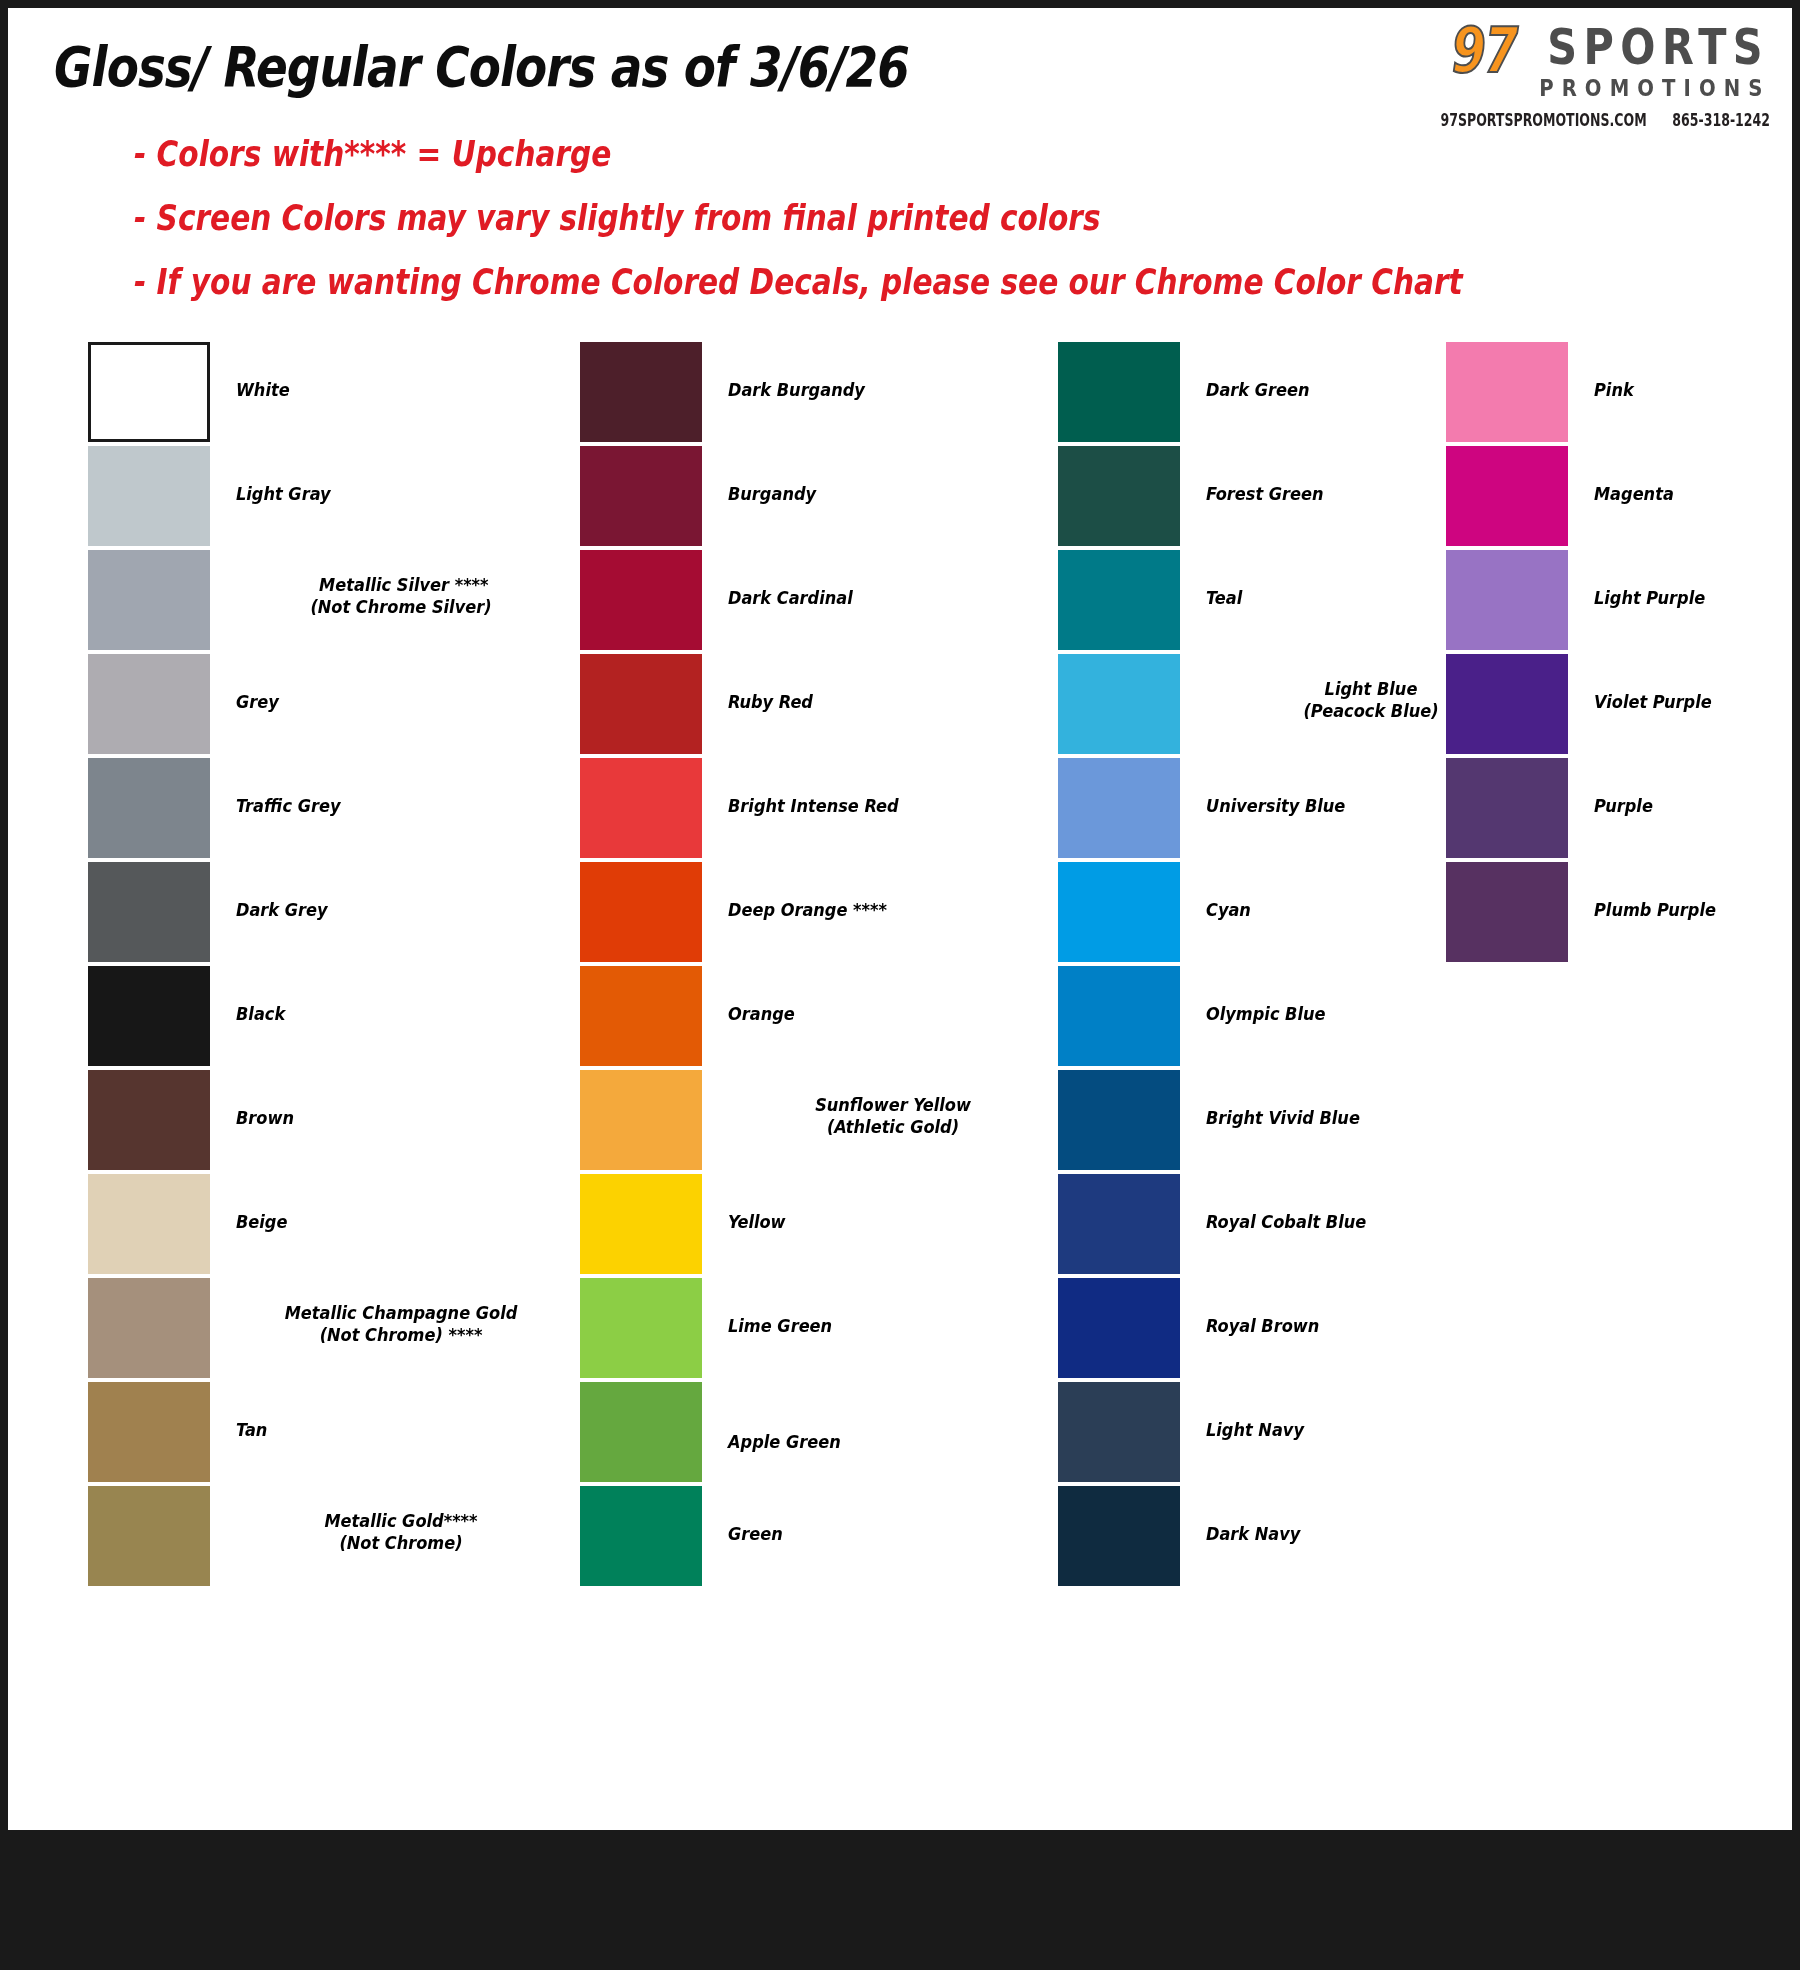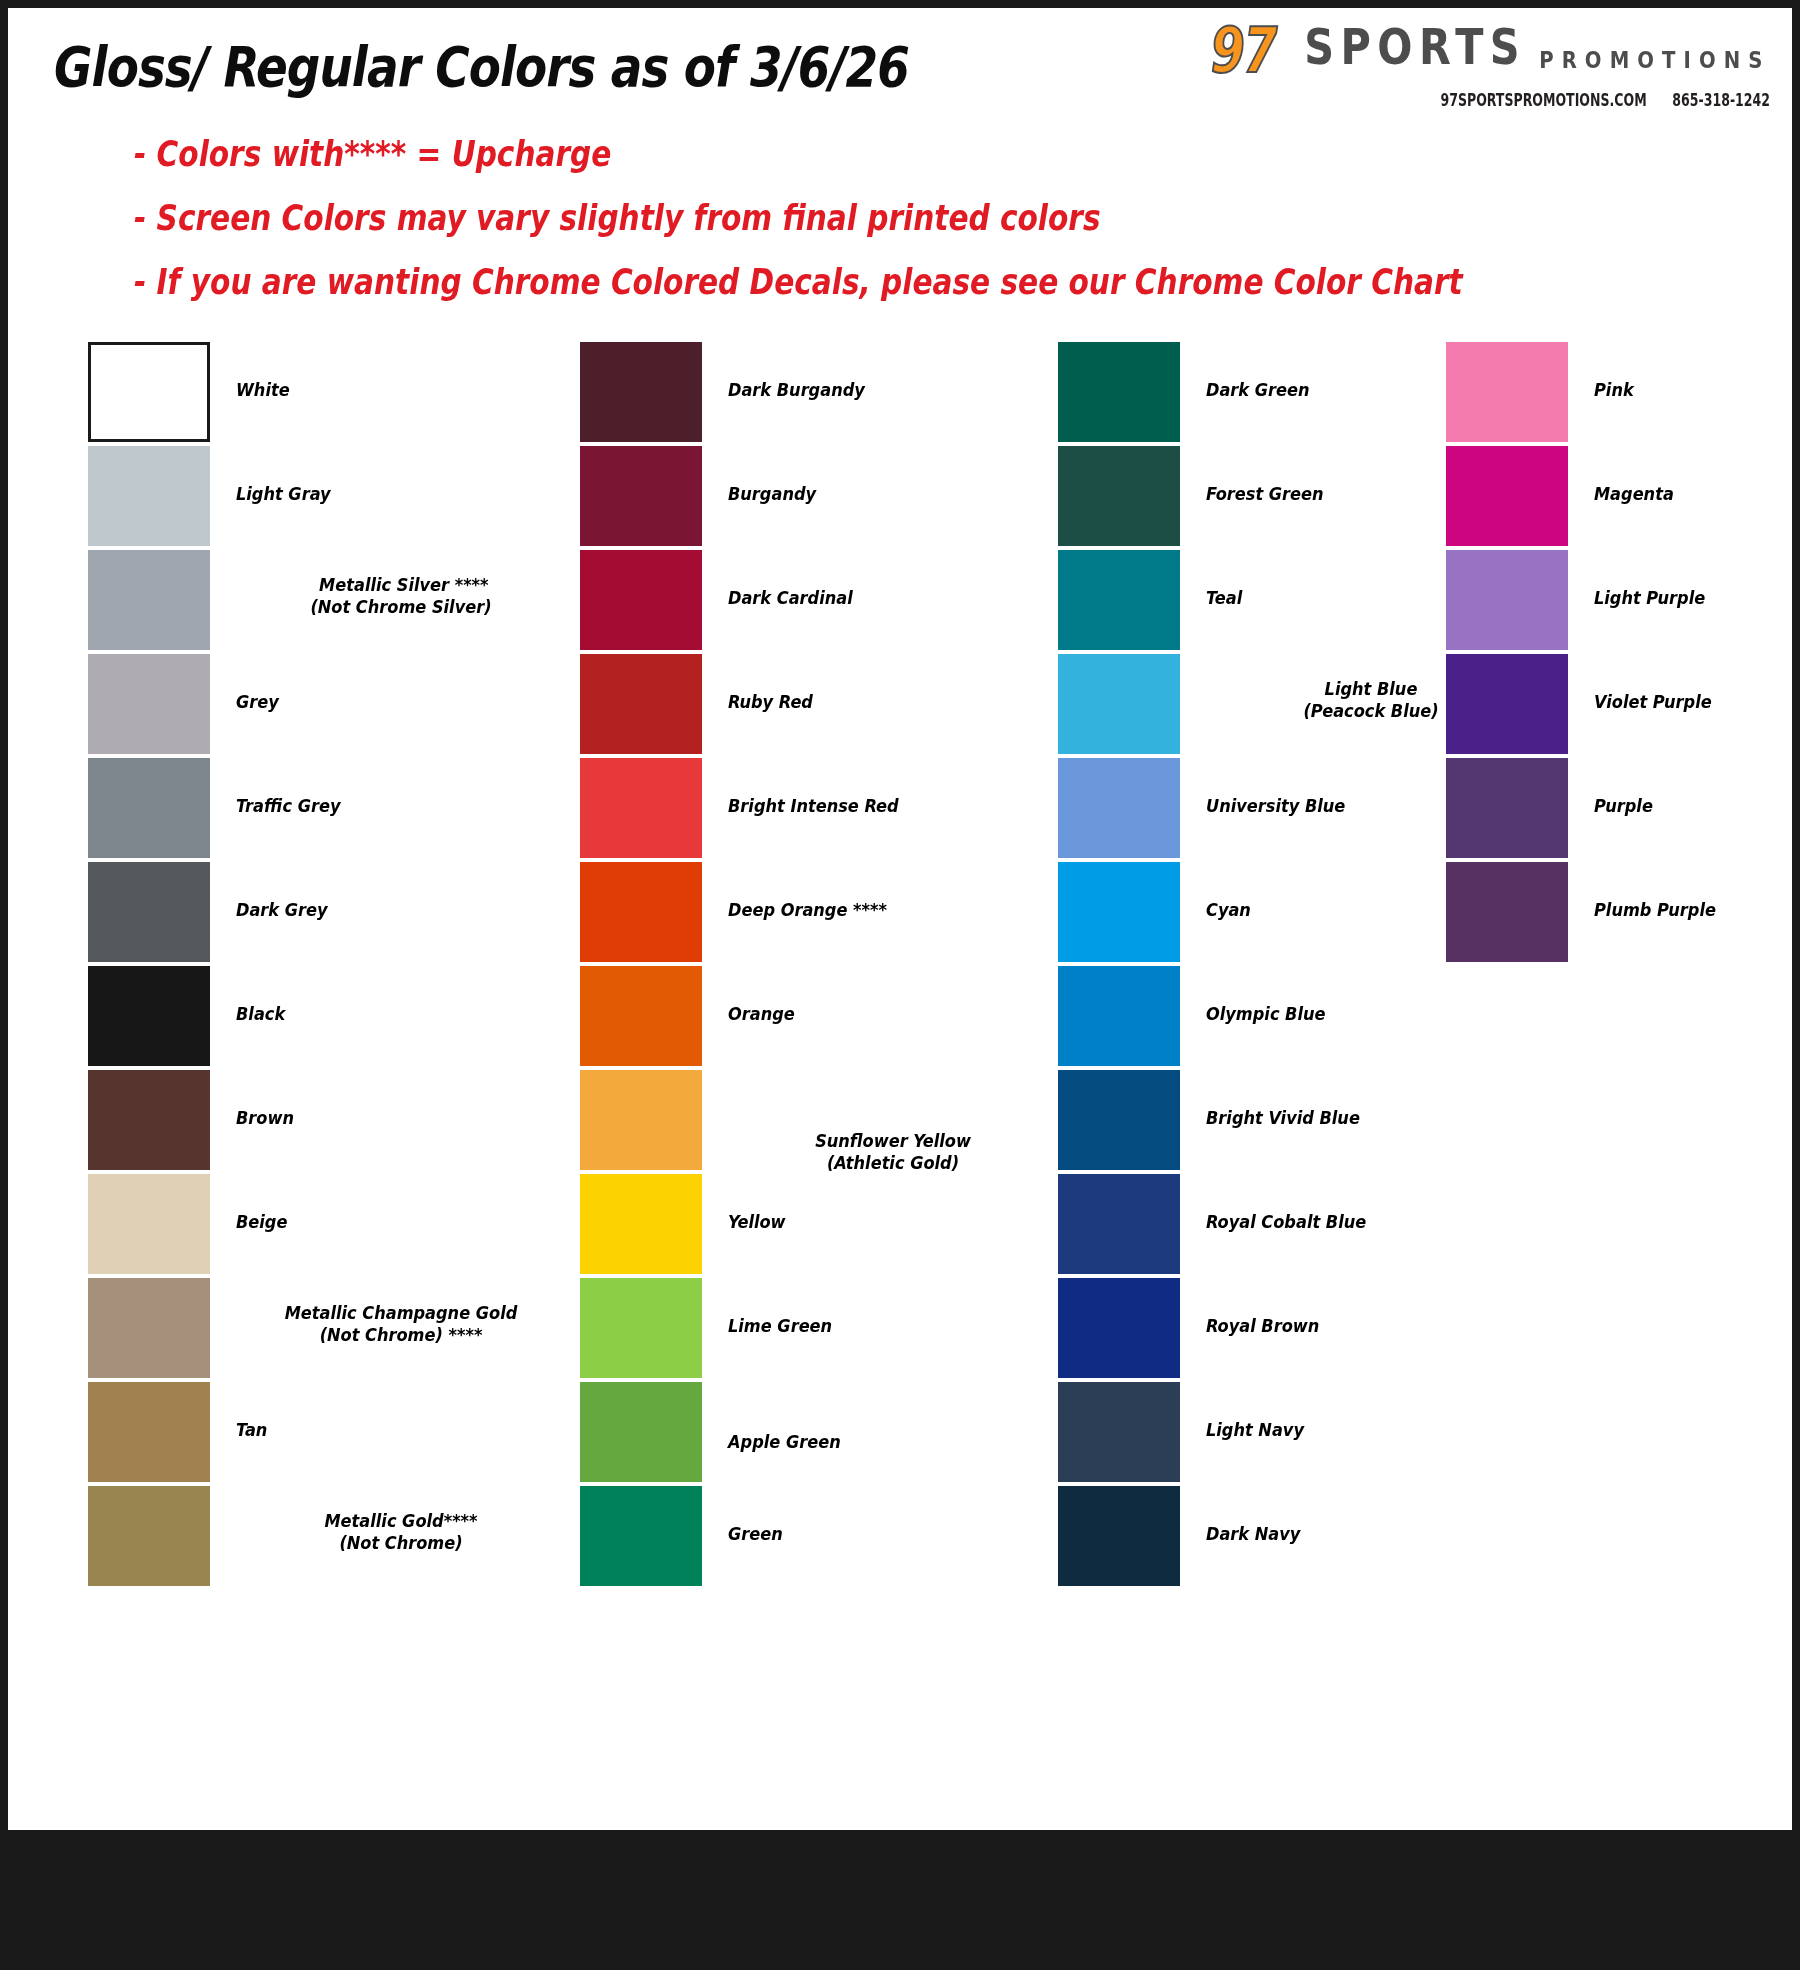--- a/index.html
+++ b/index.html
@@ -30,21 +30,21 @@
   .logo-row{
     display:flex;align-items:flex-start;justify-content:flex-end;gap:10px;
     line-height:1;
   }
   .logo-97{
     font-size:62px;font-weight:bold;font-style:italic;
     color:#F7941E;-webkit-text-stroke:2px #4d4d4d;
     letter-spacing:-2px;line-height:0.95;
     transform:scaleX(0.88);transform-origin:right top;
   }
-  .logo-right{display:flex;flex-direction:row;align-items:flex-end;}
+  .logo-right{display:flex;flex-direction:column;align-items:center;}
   .logo-sports{
     font-size:50px;font-weight:bold;color:#4d4d4d;
     letter-spacing:7px;line-height:1.02;
     transform:scaleX(0.92);transform-origin:right top;
   }
   .logo-promotions{
     font-size:23px;font-weight:bold;color:#4d4d4d;
     letter-spacing:8.5px;line-height:1.1;margin-top:3px;
     transform:scaleX(0.95);transform-origin:right top;
   }
@@ -196,21 +196,21 @@
         <div class="row">
           <div class="sw" title="Deep Orange ****" style="background: rgb(224, 60, 6);"></div>
           <div class="lbl" style="top: 37px;">Deep Orange ****</div>
         </div>
         <div class="row">
           <div class="sw" title="Orange" style="background: rgb(227, 90, 5);"></div>
           <div class="lbl" style="top: 37px;">Orange</div>
         </div>
         <div class="row">
           <div class="sw" title="Sunflower Yellow (Athletic Gold)" style="background: rgb(244, 169, 60);"></div>
-          <div class="lbl center" style="top: 24px; width: 330px; margin-top: 36px;">Sunflower Yellow
+          <div class="lbl center" style="top: 24px; width: 330px;">Sunflower Yellow
 (Athletic Gold)</div>
         </div>
         <div class="row">
           <div class="sw" title="Yellow" style="background: rgb(252, 210, 0);"></div>
           <div class="lbl" style="top: 37px;">Yellow</div>
         </div>
         <div class="row">
           <div class="sw" title="Lime Green" style="background: rgb(140, 206, 69);"></div>
           <div class="lbl" style="top: 37px;">Lime Green</div>
         </div>

